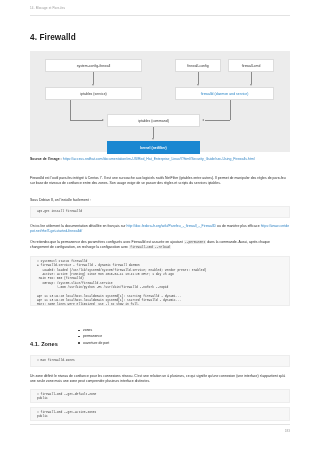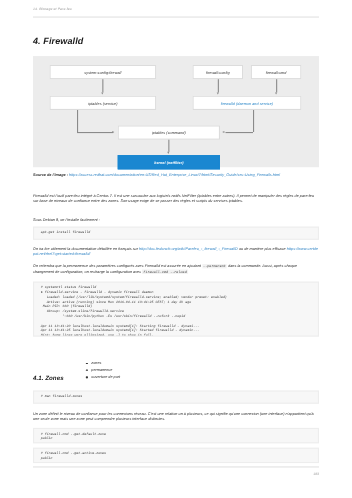--- a/index.html
+++ b/index.html
@@ -4,21 +4,21 @@
 <style>
   * { box-sizing: border-box; }
   html, body {
     margin: 0; padding: 0;
     width: 320px; height: 453px;
     background: #ffffff;
     font-family: "Liberation Sans", sans-serif;
     color: #1a1a1a;
     overflow: hidden;
   }
-  .page { position: relative; width: 320px; height: 453px; background:#fff;font-style:italic; }
+  .page { position: relative; width: 320px; height: 453px; background:#fff; }
 
   
   .running-head {
     position:absolute; left:30px; top:6px; width:260px;
     font-size:3.1px; color:#9a9a9a; letter-spacing:.12px;
     white-space:nowrap; overflow:hidden;
   }
   .head-rule {
     position:absolute; left:30px; top:15px; width:260px; height:1px;
     background:#e2e2e2;

